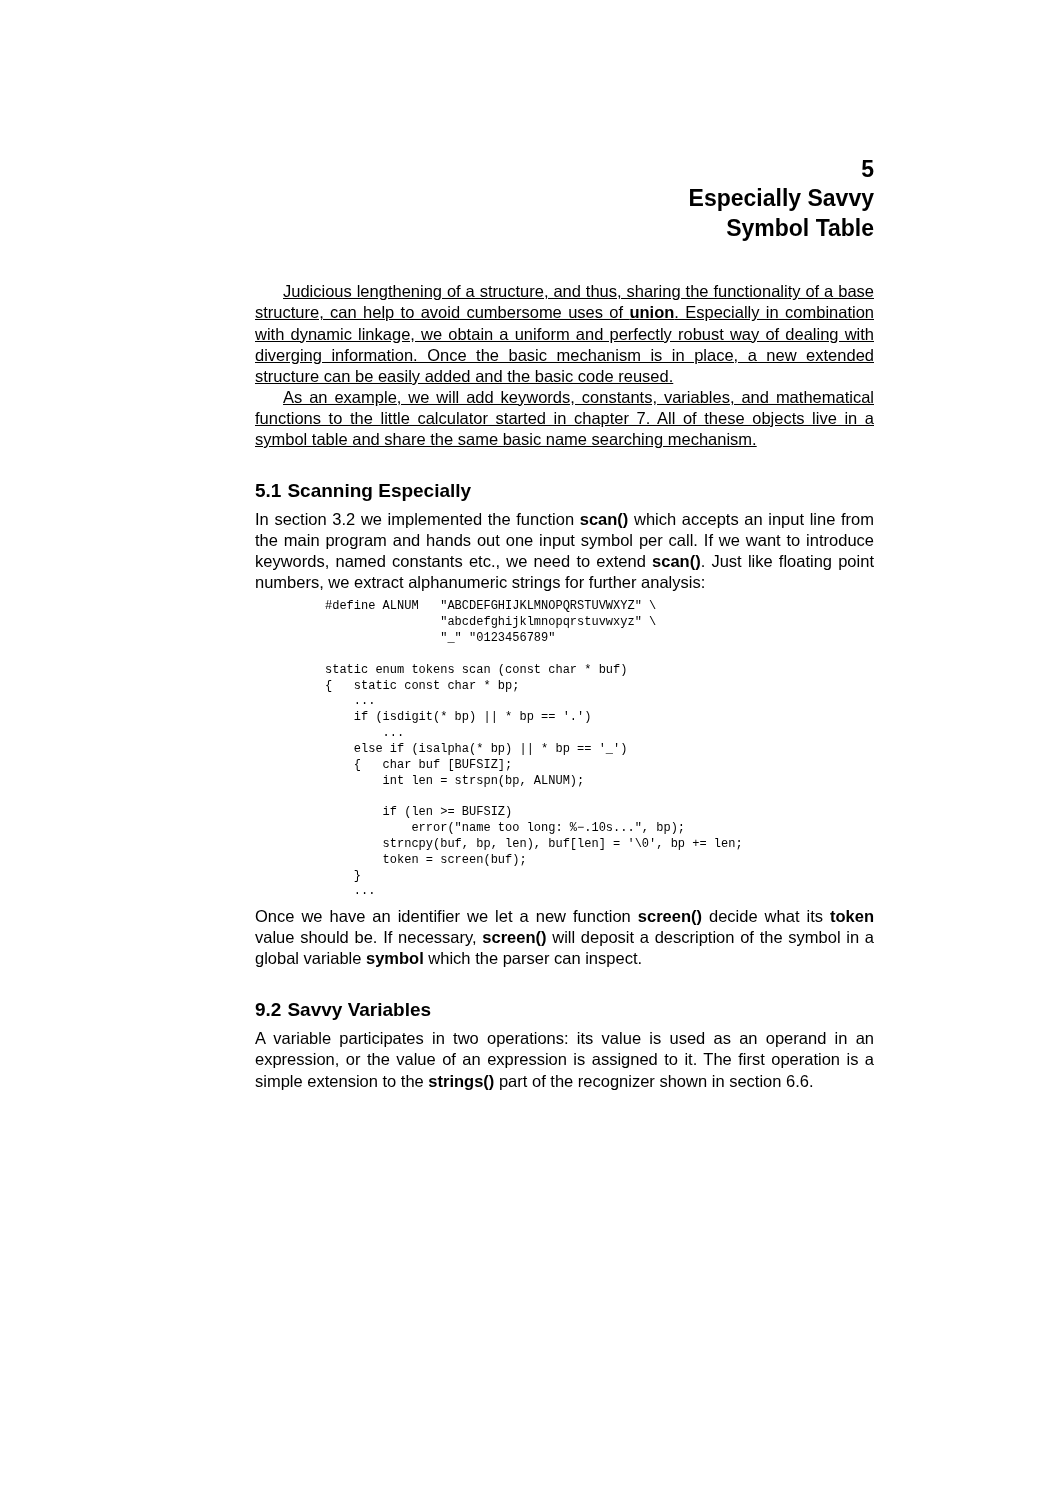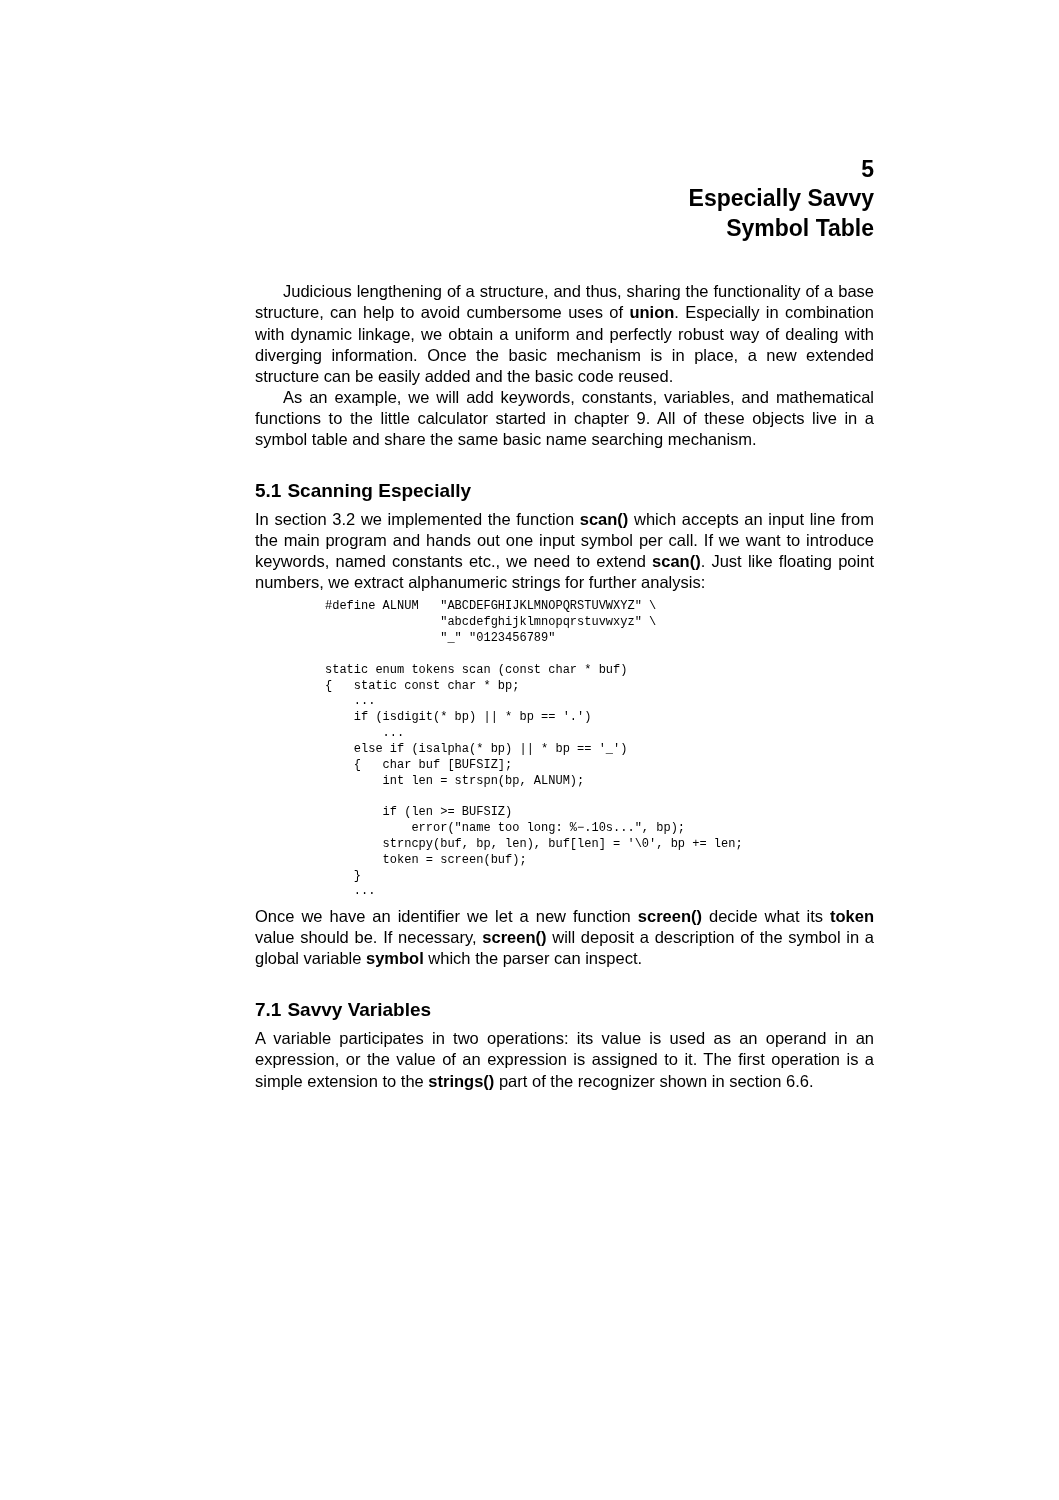--- a/index.html
+++ b/index.html
@@ -27,21 +27,21 @@
   .chapter-number {
     display: block;
     font-size: 23px;
   }
   .paragraph {
     font-size: 16.5px;
     line-height: 1.28;
     text-align: justify;
     margin: 0 0 0 0;
   }
-  .para-block { margin-bottom: 24px; }
+  .para-block { margin-bottom: 24px; text-decoration: underline; }
   .indent { text-indent: 28px; }
   .section-heading {
     font-weight: 700;
     font-size: 19px;
     margin-top: 30px;
     margin-bottom: 6px;
     line-height: 1.2;
   }
   .section-heading span.num { margin-right: 6px; }
   .bold-inline { font-weight: 700; }
@@ -62,21 +62,21 @@
     <span class="chapter-number">5</span>
     <span>Especially Savvy</span><br>
     <span>Symbol Table</span>
   </div>
 
   <div class="para-block">
     <p class="paragraph indent">
       <span>Judicious lengthening of a structure, and thus, sharing the functionality of a base structure, can help to avoid cumbersome uses of </span><span class="bold-inline">union</span><span>. Especially in combination with dynamic linkage, we obtain a uniform and perfectly robust way of dealing with diverging information. Once the basic mechanism is in place, a new extended structure can be easily added and the basic code reused.</span>
     </p>
     <p class="paragraph indent">
-      <span>As an example, we will add keywords, constants, variables, and mathematical functions to the little calculator started in chapter 9. All of these objects live in a symbol table and share the same basic name searching mechanism.</span>
+      <span>As an example, we will add keywords, constants, variables, and mathematical functions to the little calculator started in chapter 7. All of these objects live in a symbol table and share the same basic name searching mechanism.</span>
     </p>
   </div>
 
   <div class="section-heading">
     <span class="num">5.1</span><span>Scanning Especially</span>
   </div>
 
   <p class="paragraph">
     <span>In section 3.2 we implemented the function </span><span class="bold-inline">scan()</span><span> which accepts an input line from the main program and hands out one input symbol per call. If we want to introduce keywords, named constants etc., we need to extend </span><span class="bold-inline">scan()</span><span>. Just like floating point numbers, we extract alphanumeric strings for further analysis:</span>
   </p>
@@ -99,20 +99,20 @@
         strncpy(buf, bp, len), buf[len] = '\0', bp += len;
         token = screen(buf);
     }
     ...</pre>
 
   <p class="paragraph">
     <span>Once we have an identifier we let a new function </span><span class="bold-inline">screen()</span><span> decide what its </span><span class="bold-inline">token</span><span> value should be. If necessary, </span><span class="bold-inline">screen()</span><span> will deposit a description of the symbol in a global variable </span><span class="bold-inline">symbol</span><span> which the parser can inspect.</span>
   </p>
 
   <div class="section-heading">
-    <span class="num">7.1</span><span>Savvy Variables</span>
+    <span class="num">9.2</span><span>Savvy Variables</span>
   </div>
 
   <p class="paragraph">
     <span>A variable participates in two operations: its value is used as an operand in an expression, or the value of an expression is assigned to it. The first operation is a simple extension to the </span><span class="bold-inline">strings()</span><span> part of the recognizer shown in section 6.6.</span>
   </p>
 
 </div>
 
 </body></html>

